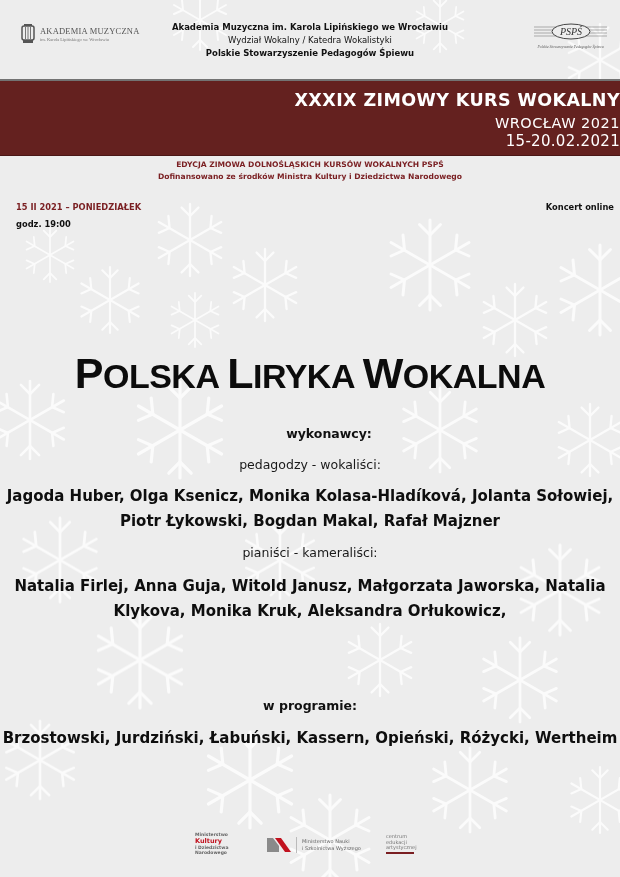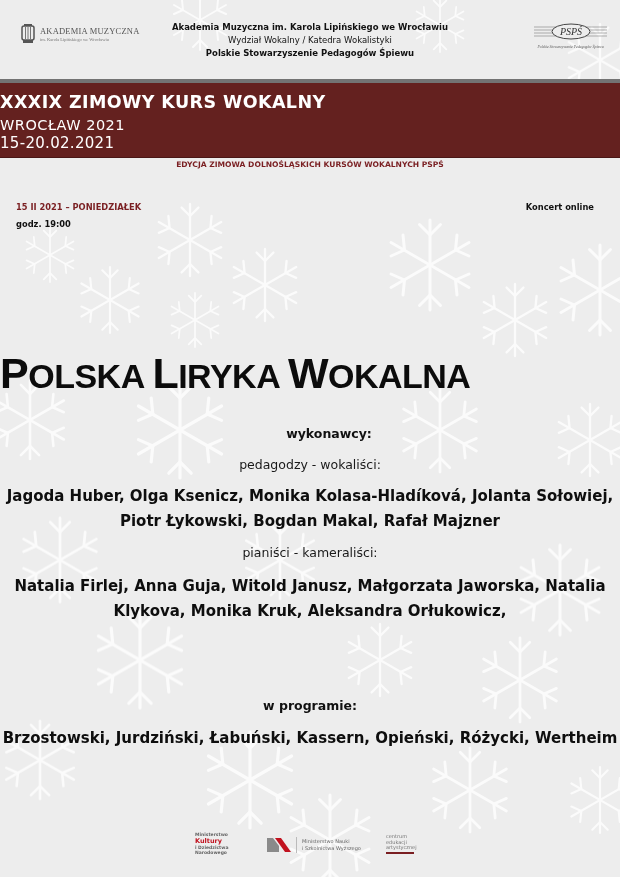--- a/index.html
+++ b/index.html
@@ -22,36 +22,36 @@
   .hdr-center { position: absolute; left: 0; right: 0; top: 21px; text-align: center; }
   .hdr-center div { font-size: 8.5px; line-height: 13px; color: #111; }
   .hdr-center .b { font-weight: bold; }
 
   .logo-right { position: absolute; left: 528px; top: 22px; width: 85px; text-align: center; }
   .logo-right .tag { font-family: "Liberation Serif", serif; font-style: italic; font-size: 3.8px; color: #555; margin-top: 1px; }
 
   
   .banner {
     position: absolute; left: 0; top: 79px; width: 620px; height: 74px;
-    background: #64211f; border-top: 4px solid #737373; border-bottom: 1px solid #4a1716;
-    text-align: left; color: #fff;
+    background: #64211f; border-top: 2px solid #737373; border-bottom: 1px solid #4a1716;
+    text-align: right; color: #fff;
   }
   .banner .t1 { font-weight: bold; font-size: 17.5px; line-height: 20px; margin-top: 9px; letter-spacing: 0.4px; }
   .banner .t2 { font-size: 14.5px; line-height: 18px; margin-top: 4px; letter-spacing: 0.5px; }
   .banner .t3 { font-size: 15px; line-height: 14px; margin-top: 2px; letter-spacing: 0.3px; }
 
   .sub { position: absolute; left: 0; right: 0; top: 159px; text-align: center; color: #7a1f22; font-weight: bold; }
   .sub div { font-size: 7.6px; line-height: 12px; }
 
   .date { position: absolute; left: 16px; top: 202px; font-size: 8.3px; font-weight: bold; color: #7a1f22; }
   .time { position: absolute; left: 16px; top: 219px; font-size: 8.3px; font-weight: bold; color: #111; }
-  .online { position: absolute; right: 26px; top: 202px; font-size: 8.3px; font-weight: bold; color: #111; padding-left: 21px; }
+  .online { position: absolute; right: 6px; top: 202px; font-size: 8.3px; font-weight: bold; color: #111; padding-left: 21px; }
 
   .title {
-    position: absolute; left: 0; right: 0; top: 349px; 
+    position: absolute; left: 0; right: 0; top: 349px; text-align: center;
     font-weight: bold; font-size: 34px; letter-spacing: -0.5px; color: #0c0c0c;
     font-family: "Liberation Sans", sans-serif;
   }
   .title .cap { font-size: 43px; }
 
   .center-line { position: absolute; left: 0; right: 0; text-align: center; }
   .lbl-b { font-weight: bold; font-size: 12.5px; }
   .lbl { font-size: 12.5px; color: #1a1a1a; }
   .names { font-weight: bold; font-size: 15px; line-height: 25px; color: #0e0e0e; }
 
@@ -146,20 +146,21 @@
   </div>
 
   <div class="banner">
     <div class="t1">XXXIX ZIMOWY KURS WOKALNY</div>
     <div class="t2">WROCŁAW 2021</div>
     <div class="t3">15-20.02.2021</div>
   </div>
 
   <div class="sub">
     <div>EDYCJA ZIMOWA DOLNOŚLĄSKICH KURSÓW WOKALNYCH PSPŚ</div>
+    <div>Dofinansowano ze środków Ministra Kultury i Dziedzictwa Narodowego</div>
   </div>
 
   <div class="date">15 II 2021 – PONIEDZIAŁEK</div>
   <div class="time">godz. 19:00</div>
   <div class="online">Koncert online</div>
 
   <div class="title">
     <span><span class="cap">P</span><span>OLSKA</span></span>
     <span><span class="cap">L</span><span>IRYKA</span></span>
     <span><span class="cap">W</span><span>OKALNA</span></span>

